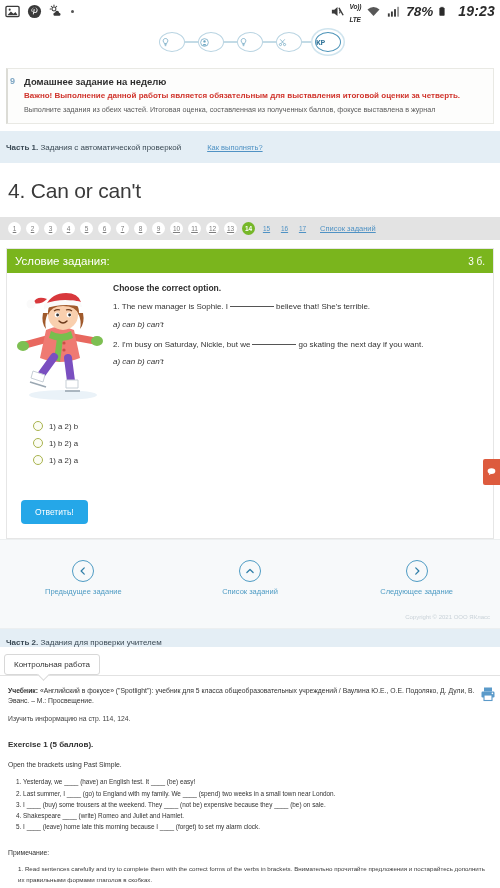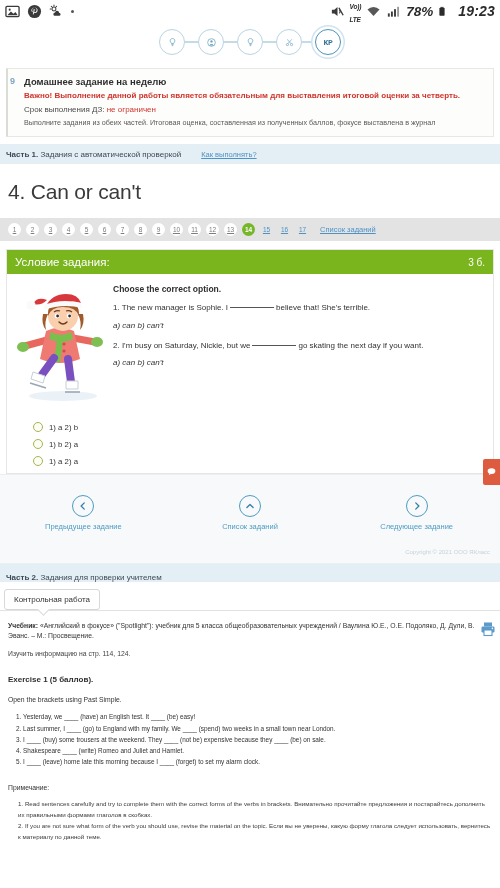--- a/index.html
+++ b/index.html
@@ -27,23 +27,23 @@
   .clock { font-size: 14px; font-weight: 600; letter-spacing:0.2px;}
   .pct { font-size: 13.5px; font-weight: 600; }
 
   
   .badgerow {
     height: 40px; display: flex; align-items: center; justify-content: center;
     background: #ffffff;
   }
   .badges { display: flex; align-items: center; }
   .badge {
-    width: 26px; height: 26px; border-radius: 50%;
+    width: 26px; height: 20px; border-radius: 50%;
     border: 1.4px solid #b9d4e2; background: #fff;
-    display: flex; align-items: center; justify-content: center;
+    display: flex; align-items: center; 
     color: #6aa4c0; position: relative; font-family: Liberation Mono, monospace;
   }
   .badge.kp {
     border-color: #4c93b8; border-width: 1.6px;
     box-shadow: 0 0 0 2.5px #ffffff, 0 0 0 4px #cfe4ee;
     color:#35769a;
   }
   .badge-txt { font-size: 8px; font-weight: 700; letter-spacing: -0.2px;}
   .badge-link { width: 13px; height: 1.4px; background: #c3dbe6; }
 
@@ -57,22 +57,22 @@
     position:absolute; left: 2px; top: 7px; font-size: 9px; color: #7fa7c4; font-weight:700;
   }
   .n-title { font-size: 9.5px; font-weight: 700; color: #2f2f2f; margin-bottom: 4px;}
   .n-warn { font-size: 8px; font-weight: 700; color: #d0342c; margin-bottom: 4px; line-height: 1.3; }
   .n-line { font-size: 8px; color: #4a4a4a; margin-bottom: 4px; }
   .n-line .hl { color: #d0342c; }
   .n-small { font-size: 7.2px; color: #5a5a5a; line-height: 1.35; }
 
   
   .partbar {
-    margin-top: 7px; background: #e4eef5; height: 20px;
-    display: flex; align-items: center; padding-left: 6px; gap: 20px;
+    margin-top: 7px; background: #e4eef5; height: 32px;
+    display: flex; align-items: center; padding-left: 6px; gap: 26px;
   }
   .partbar-title { font-size: 8px; font-weight: 700; color: #3b4a55; }
   .partbar-title .reg { font-weight: 400; }
   .partbar-link { font-size: 7.5px; color: #4f92c4; text-decoration: underline; }
 
   
   .maintitle {
     padding: 16px 8px 14px 8px; font-size: 21px; color: #3a3a3a;
     font-weight: 400; letter-spacing: -0.2px; background:#fff;
   }
@@ -294,21 +294,20 @@
       <div class="badge kp">
         <span class="badge-txt">KP</span>
       </div>
     </div>
   </div>
 
   <div class="notice">
     <span class="notice-mark">9</span>
     <div class="n-title">Домашнее задание на неделю</div>
     <div class="n-warn">Важно! Выполнение данной работы является обязательным для выставления итоговой оценки за четверть.</div>
-    <div class="n-line"><span>Срок выполнения ДЗ: </span><span class="hl">не ограничен</span></div>
     <div class="n-small">Выполните задания из обеих частей. Итоговая оценка, составленная из полученных баллов, фокусе выставлена в журнал</div>
   </div>
 
   <div class="partbar">
     <span class="partbar-title"><span>Часть 1.</span><span class="reg"> Задания с автоматической проверкой</span></span>
     <span class="partbar-link">Как выполнять?</span>
   </div>
 
   <div class="maintitle">4. Can or can't</div>
 
@@ -411,20 +410,23 @@
       <div class="ans">
         <span class="radio"></span>
         <span class="ans-lbl">1) b 2) a</span>
       </div>
       <div class="ans">
         <span class="radio"></span>
         <span class="ans-lbl">1) a 2) a</span>
       </div>
     </div>
 
+    <div class="submitwrap">
+      <button class="submit">Ответить!</button>
+    </div>
   </div>
 
   <div class="navfoot">
     <div class="navcell">
       <span class="navcirc">
         <svg viewBox="0 0 16 16" width="10" height="10">
             <path d="M10 3 L5 8 L10 13" fill="none" stroke="#2f7ea8" stroke-width="2" stroke-linecap="round" stroke-linejoin="round"></path>
           </svg>
       </span>
       <span class="navlbl">Предыдущее задание</span>

